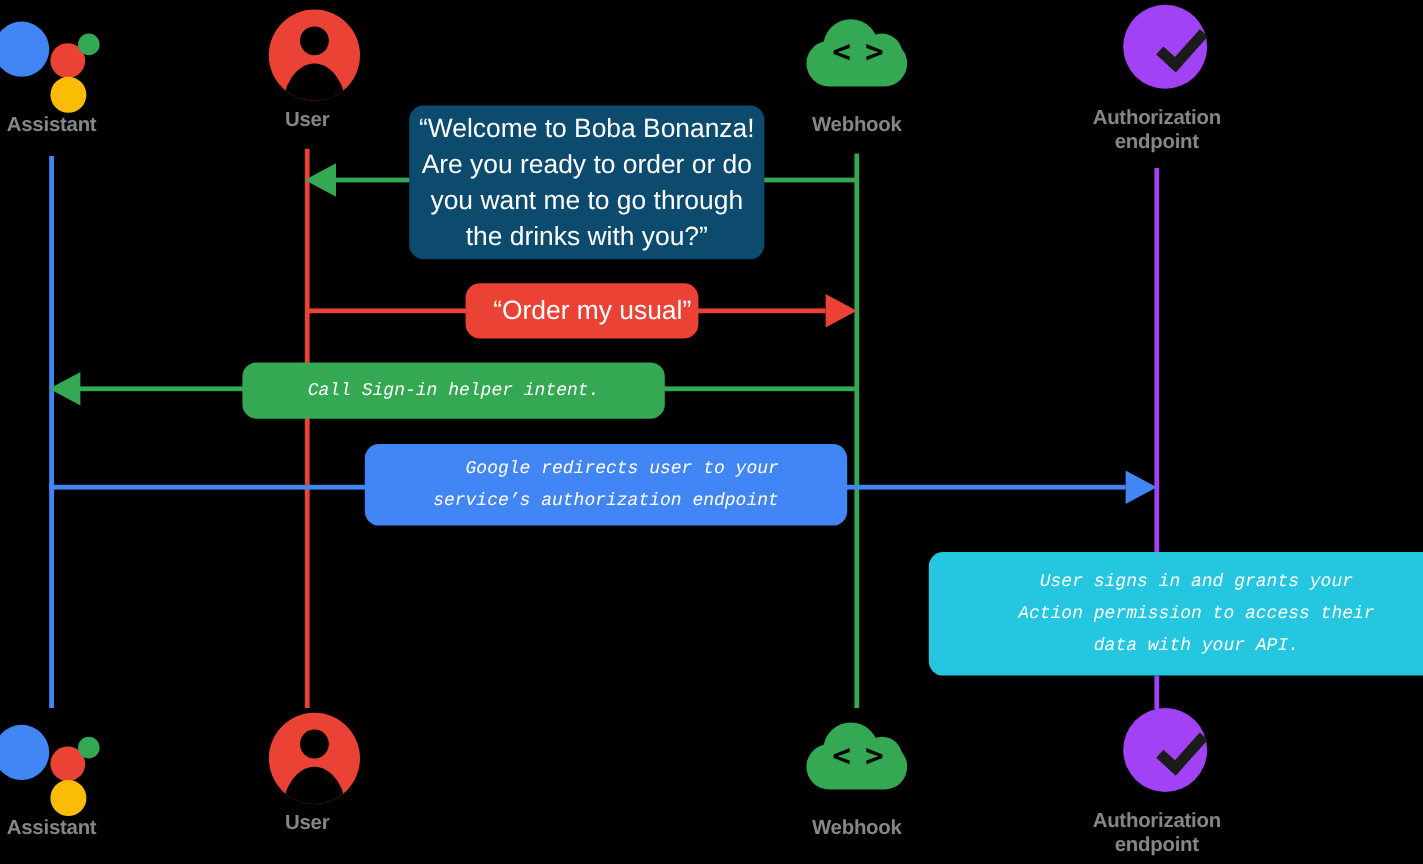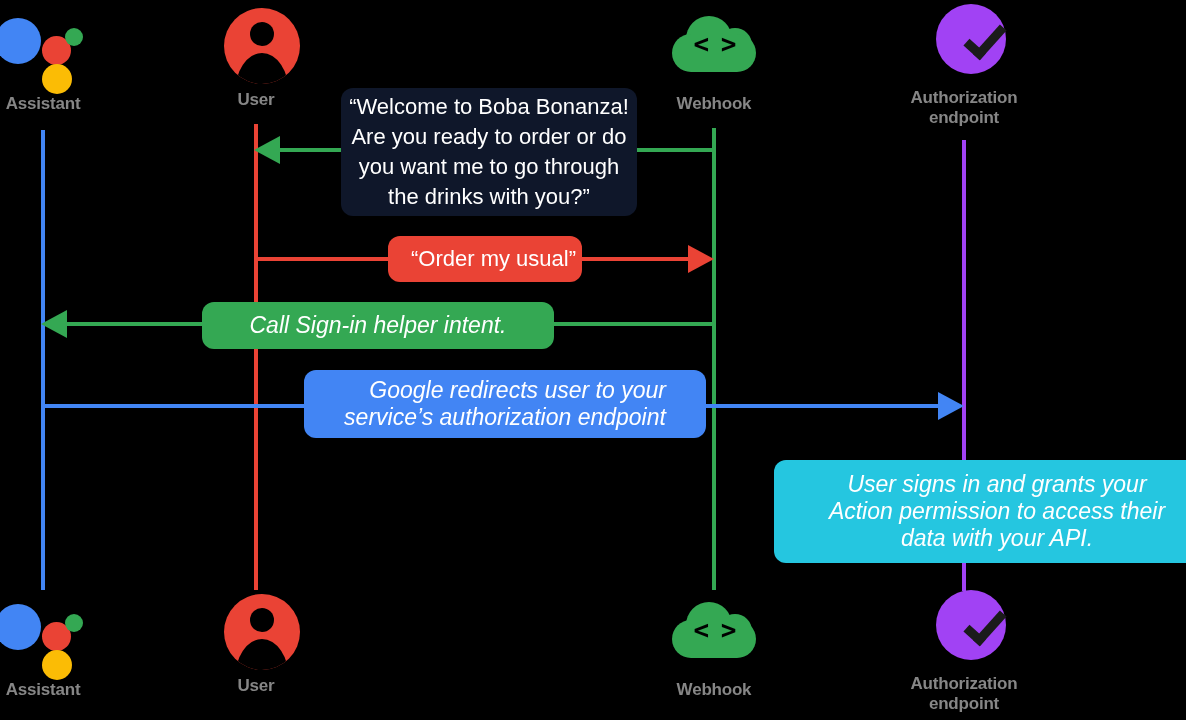--- a/index.html
+++ b/index.html
@@ -160,23 +160,23 @@
     align-items: center;
     justify-content: center;
     white-space: pre-line;
   }
   .bubble.sans {
     font-family: "Liberation Sans", sans-serif;
     font-size: 22px;
     line-height: 30px;
   }
   .bubble.mono {
-    font-family: Liberation Sans, sans-serif;
+    font-family: Liberation Mono, monospace;
     font-style: italic;
-    font-size: 23px;
+    font-size: 15px;
     line-height: 27px;
     letter-spacing: 0px;
   }
 </style>
 </head>
 <body>
 
 <div id="canvas">
 
   <div class="lifeline" style="left:41px; top:130px; height:460px; background:#4285F4;"></div>
@@ -222,21 +222,21 @@
       <div class="auth-circle">
         <div class="auth-check"></div>
       </div>
     </div>
     <div class="actor-label">Authorization
 endpoint</div>
   </div>
 
   <div class="arrow-line" style="left:278px; top:148px; width:436px; background:#34A853;"></div>
   <div class="arrowhead" style="left:254px; top:136px; border-right:26px solid #34A853;"></div>
-  <div class="bubble sans" style="left:341px; top:88px; width:296px; height:128px; background:#0f172a;">“Welcome to Boba Bonanza!
+  <div class="bubble sans" style="left:341px; top:88px; width:296px; height:128px; background:#0c4a6e;">“Welcome to Boba Bonanza!
 Are you ready to order or do
 you want me to go through
 the drinks with you?”</div>
 
   <div class="arrow-line" style="left:256px; top:257px; width:432px; background:#EA4335;"></div>
   <div class="arrowhead" style="left:688px; top:245px; border-left:26px solid #EA4335;"></div>
   <div class="bubble sans" style="left:388px; top:236px; width:194px; height:46px; background:#EA4335;padding-left:17px;">“Order my usual”</div>
 
   <div class="arrow-line" style="left:66px; top:322px; width:648px; background:#34A853;"></div>
   <div class="arrowhead" style="left:41px; top:310px; border-right:26px solid #34A853;"></div>

